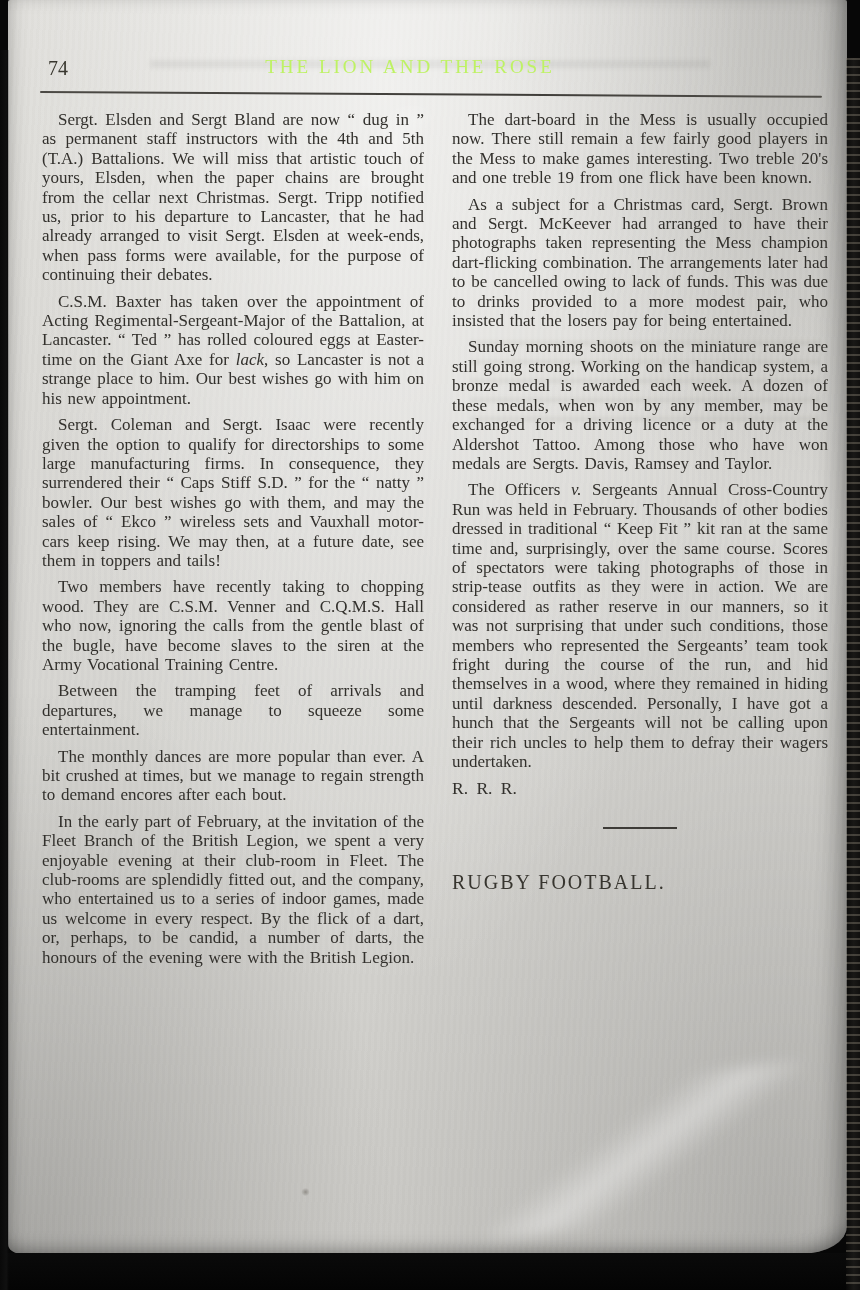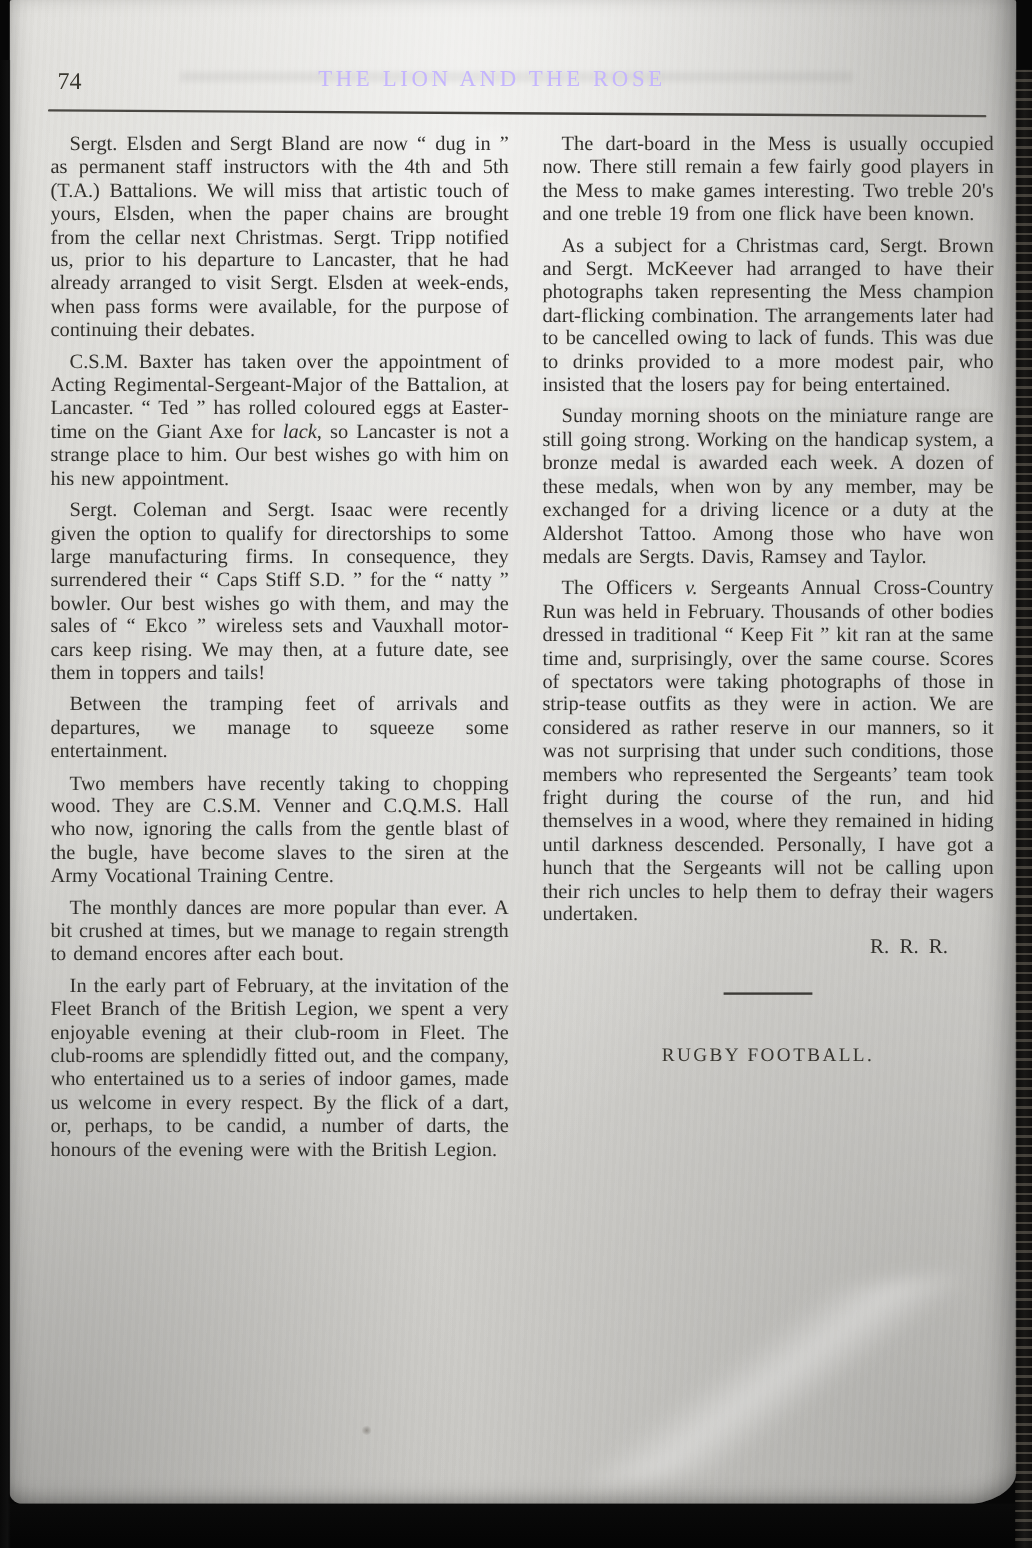--- a/index.html
+++ b/index.html
@@ -50,42 +50,42 @@
     filter:blur(7px);transform:rotate(-7deg);}
   #wrinkle-top{left:280px;top:110px;width:220px;height:80px;
     background:linear-gradient(120deg, rgba(0,0,0,0) 40%, rgba(255,255,255,.3) 50%, rgba(0,0,0,0) 60%);
     filter:blur(6px);}
   #smudge-dot{left:301px;top:1188px;width:9px;height:8px;border-radius:50%;
     background:radial-gradient(circle, rgba(95,90,82,.5), rgba(95,90,82,0) 70%);filter:blur(.5px);}
   
   #page-number{position:absolute;left:48px;top:57px;z-index:5;font-size:20px;color:#39372f;}
   #header-title{
     position:absolute;left:0;right:40px;top:56px;z-index:5;text-align:center;
-    font-size:19px;letter-spacing:3px;color:#c4b5fd;font-weight:400;
+    font-size:19px;letter-spacing:3px;color:#bef264;font-weight:400;
   }
   #header-rule{
     position:absolute;left:40px;top:91px;width:782px;height:2px;z-index:5;border-radius:2px;
     background:linear-gradient(to right,#4c4a45,#3f3d39 60%,#504e49);
     transform:rotate(0.35deg);transform-origin:left center;
   }
   
   .column{position:absolute;top:110px;z-index:5;color:#32302c;}
   #left-column{left:42px;width:382px;}
   #right-column{left:452px;width:376px;}
   .para{
     margin:0 0 7px 0;font-size:17px;line-height:19.4px;text-align:justify;
     text-indent:16px;word-spacing:1.5px;
   }
   .para.no-indent{text-indent:0;}
   .para em{font-style:italic;}
-  #signature{font-size:17.5px;text-align:right;padding-right:38px;margin-top:4px;color:#32302c;word-spacing:4px;}
+  #signature{font-size:17.5px;padding-right:38px;margin-top:4px;color:#32302c;word-spacing:4px;}
   #section-divider{width:74px;height:0;border-top:2px solid #3d3b37;margin:28px auto 0 auto;}
   #rugby-heading{
-    margin-top:42px;margin-bottom:14px;text-align:center;
-    font-size:16px;letter-spacing:2px;color:#37352f;font-weight:400;
+    margin-top:42px;margin-bottom:14px;
+    font-size:20px;letter-spacing:2px;color:#37352f;font-weight:400;
   }
 </style>
 </head>
 <body>
 
 <div id="stage">
 
   <div id="paper"></div>
 
   <div class="ghost" id="ghost-top"></div>
@@ -95,22 +95,22 @@
   <div class="ghost" id="smudge-dot"></div>
 
   <div id="page-number">74</div>
   <div id="header-title">THE LION AND THE ROSE</div>
   <div id="header-rule"></div>
 
   <div id="left-column" class="column">
       <p class="para">Sergt. Elsden and Sergt Bland are now “ dug in ” as permanent staff instructors with the 4th and 5th (T.A.) Battalions. We will miss that artistic touch of yours, Elsden, when the paper chains are brought from the cellar next Christmas. Sergt. Tripp notified us, prior to his departure to Lancaster, that he had already arranged to visit Sergt. Elsden at week-ends, when pass forms were available, for the purpose of continuing their debates.</p>
       <p class="para">C.S.M. Baxter has taken over the appointment of Acting Regimental-Sergeant-Major of the Battalion, at Lancaster. “ Ted ” has rolled coloured eggs at Easter-time on the Giant Axe for <em>lack</em>, so Lancaster is not a strange place to him. Our best wishes go with him on his new appointment.</p>
       <p class="para">Sergt. Coleman and Sergt. Isaac were recently given the option to qualify for directorships to some large manufacturing firms. In consequence, they surrendered their “ Caps Stiff S.D. ” for the “ natty ” bowler. Our best wishes go with them, and may the sales of “ Ekco ” wireless sets and Vauxhall motor-cars keep rising. We may then, at a future date, see them in toppers and tails!</p>
+      <p class="para">Two members have recently taking to chopping wood. They are C.S.M. Venner and C.Q.M.S. Hall who now, ignoring the calls from the gentle blast of the bugle, have become slaves to the siren at the Army Vocational Training Centre.</p>
       <p class="para">Between the tramping feet of arrivals and departures, we manage to squeeze some entertainment.</p>
-      <p class="para">Two members have recently taking to chopping wood. They are C.S.M. Venner and C.Q.M.S. Hall who now, ignoring the calls from the gentle blast of the bugle, have become slaves to the siren at the Army Vocational Training Centre.</p>
       <p class="para">The monthly dances are more popular than ever. A bit crushed at times, but we manage to regain strength to demand encores after each bout.</p>
       <p class="para">In the early part of February, at the invitation of the Fleet Branch of the British Legion, we spent a very enjoyable evening at their club-room in Fleet. The club-rooms are splendidly fitted out, and the company, who entertained us to a series of indoor games, made us welcome in every respect. By the flick of a dart, or, perhaps, to be candid, a number of darts, the honours of the evening were with the British Legion.</p>
     </div>
 
   <div id="right-column" class="column">
     <div>
         <p class="para">The dart-board in the Mess is usually occupied now. There still remain a few fairly good players in the Mess to make games interesting. Two treble 20's and one treble 19 from one flick have been known.</p>
         <p class="para">As a subject for a Christmas card, Sergt. Brown and Sergt. McKeever had arranged to have their photographs taken representing the Mess champion dart-flicking combination. The arrangements later had to be cancelled owing to lack of funds. This was due to drinks provided to a more modest pair, who insisted that the losers pay for being entertained.</p>
         <p class="para">Sunday morning shoots on the miniature range are still going strong. Working on the handicap system, a bronze medal is awarded each week. A dozen of these medals, when won by any member, may be exchanged for a driving licence or a duty at the Aldershot Tattoo. Among those who have won medals are Sergts. Davis, Ramsey and Taylor.</p>
         <p class="para">The Officers <em>v.</em> Sergeants Annual Cross-Country Run was held in February. Thousands of other bodies dressed in traditional “ Keep Fit ” kit ran at the same time and, surprisingly, over the same course. Scores of spectators were taking photographs of those in strip-tease outfits as they were in action. We are considered as rather reserve in our manners, so it was not surprising that under such conditions, those members who represented the Sergeants’ team took fright during the course of the run, and hid themselves in a wood, where they remained in hiding until darkness descended. Personally, I have got a hunch that the Sergeants will not be calling upon their rich uncles to help them to defray their wagers undertaken.</p>

